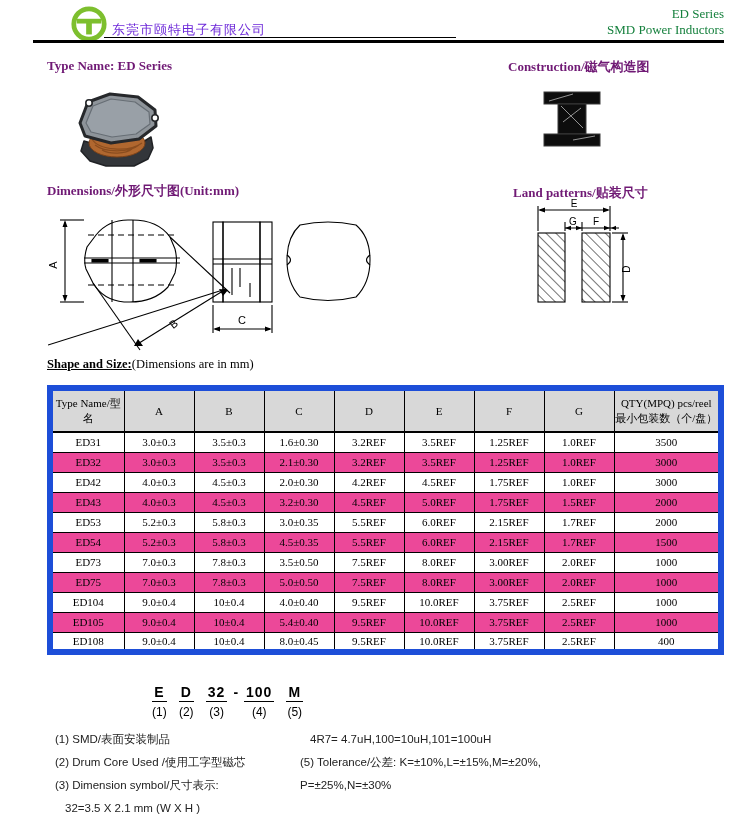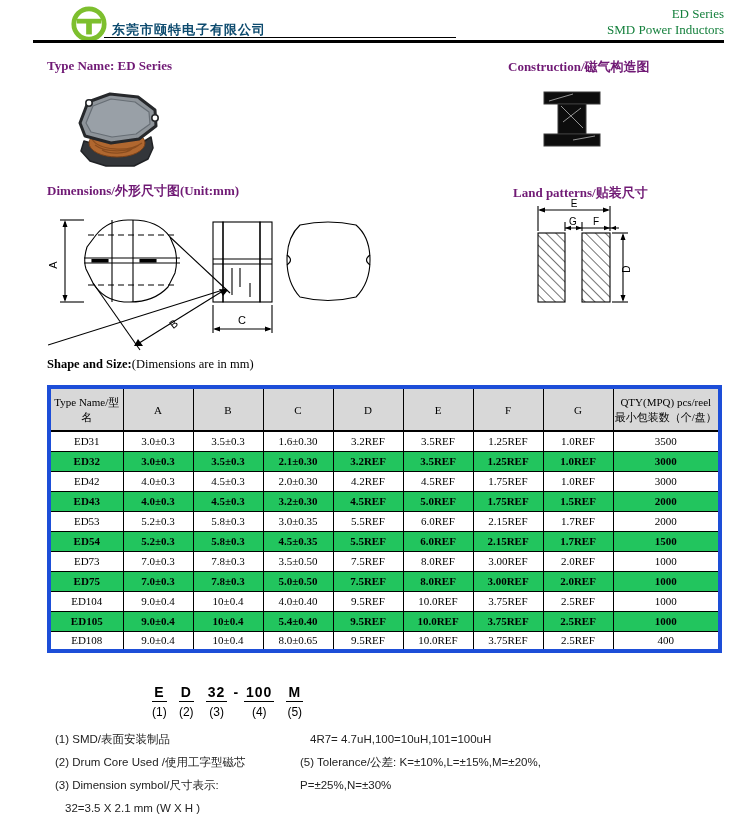--- a/index.html
+++ b/index.html
@@ -3,43 +3,43 @@
 <meta charset="utf-8">
 <style>
   * { margin:0; padding:0; box-sizing:border-box; }
   body { background:#fff; font-family:"Liberation Serif","DejaVu Serif",serif; }
   .page { position:relative; width:753px; height:834px; background:#ffffff; overflow:hidden; }
 
   
   .hdr-rule { position:absolute; left:33px; top:40px; width:691px; height:3px; background:#000; }
   .hdr-underline { position:absolute; left:104px; top:37px; width:352px; height:1px; background:#000; }
   .logo { position:absolute; left:70px; top:5px; width:38px; height:38px; }
-  .company { position:absolute; left:112px; top:21px; font-size:13px; font-weight:700; letter-spacing:1px; color:#0c4a6e; }
+  .company { position:absolute; left:112px; top:21px; font-size:13px; font-weight:400; letter-spacing:1px; color:#6d28d9; }
   .doc-title { position:absolute; right:29px; top:6px; text-align:right; font-size:13px; line-height:16px; color:#15803d; }
 
   
   .sec { position:absolute; font-size:13px; font-weight:bold; color:#701a75; }
   .shape-size { position:absolute; left:47px; top:357px; font-size:12.5px; color:#000; }
-  .shape-size b { font-weight:bold; }
+  .shape-size b { font-weight:bold;text-decoration:underline; }
 
   
   .photo { position:absolute; left:68px; top:87px; width:97px; height:84px; }
   .construction { position:absolute; left:543px; top:88px; width:60px; height:62px; }
   .dims { position:absolute; left:48px; top:205px; width:410px; height:150px; }
   .land { position:absolute; left:520px; top:198px; width:170px; height:130px; }
   svg text { font-family:"Liberation Sans","DejaVu Sans",sans-serif; }
 
   
   .size-table { position:absolute; left:47px; top:385px; border-collapse:collapse; table-layout:fixed; width:671px;
                 font-size:11px; text-align:center; color:#000; }
   .size-table td, .size-table th { border:1px solid #000; height:20px; padding:0; font-weight:normal; vertical-align:middle; }
-  .size-table { border:4px solid #1d4ed8; }
+  .size-table { border:6px solid #1d4ed8; }
   .size-table thead th { background:#d8d8d8; height:44px; border-bottom:2px solid #000; }
   .size-table .qty-h div { line-height:15px; }
-  .size-table tbody tr.shaded td { background:#22c55e;font-weight:bold; }
+  .size-table tbody tr.shaded td { background:#ec4899; }
 
   
   .pid-heading { position:absolute; left:46px; top:657px; font-size:13px; font-weight:bold; }
   .pid-code { position:absolute; left:152px; top:684px; display:flex; align-items:flex-start; gap:12px;
               font-family:"Liberation Sans","DejaVu Sans",sans-serif; }
   .code-col { display:flex; flex-direction:column; align-items:center; gap:3px; }
   .code-seg { font-size:14px; font-weight:bold; border-bottom:1.6px solid #000; padding:0 2px 1px 2px; letter-spacing:1px; }
   .code-sep { font-size:14px; font-weight:bold; padding-top:0; }
   .code-pos { font-size:12px; }
   .pid-notes { position:absolute; top:728px; font-family:"Liberation Sans","DejaVu Sans",sans-serif;
@@ -308,21 +308,21 @@
           <td>9.5REF</td>
           <td>10.0REF</td>
           <td>3.75REF</td>
           <td>2.5REF</td>
           <td>1000</td>
         </tr>
         <tr>
           <td>ED108</td>
           <td>9.0±0.4</td>
           <td>10±0.4</td>
-          <td>8.0±0.65</td>
+          <td>8.0±0.45</td>
           <td>9.5REF</td>
           <td>10.0REF</td>
           <td>3.75REF</td>
           <td>2.5REF</td>
           <td>400</td>
         </tr>
       </tbody>
   </table>
 
 

